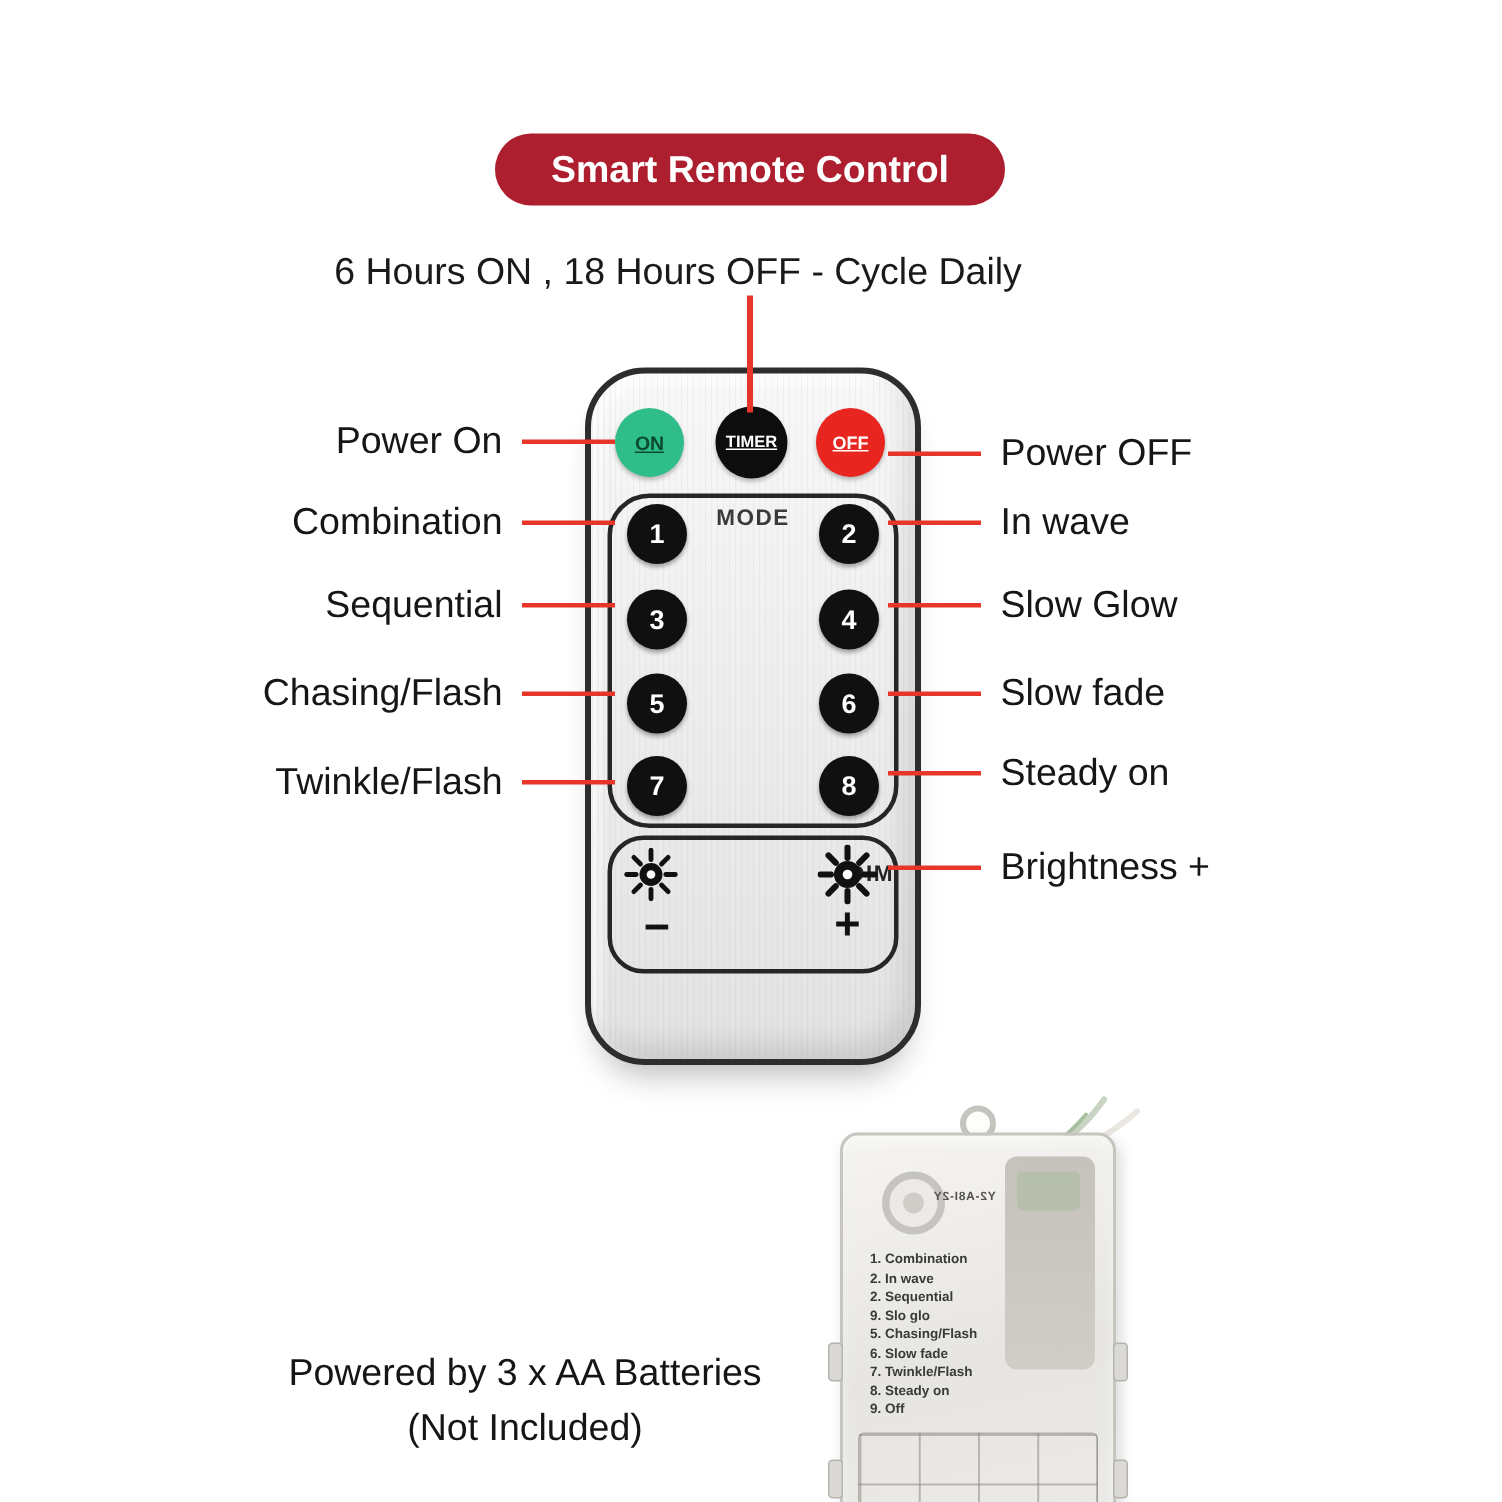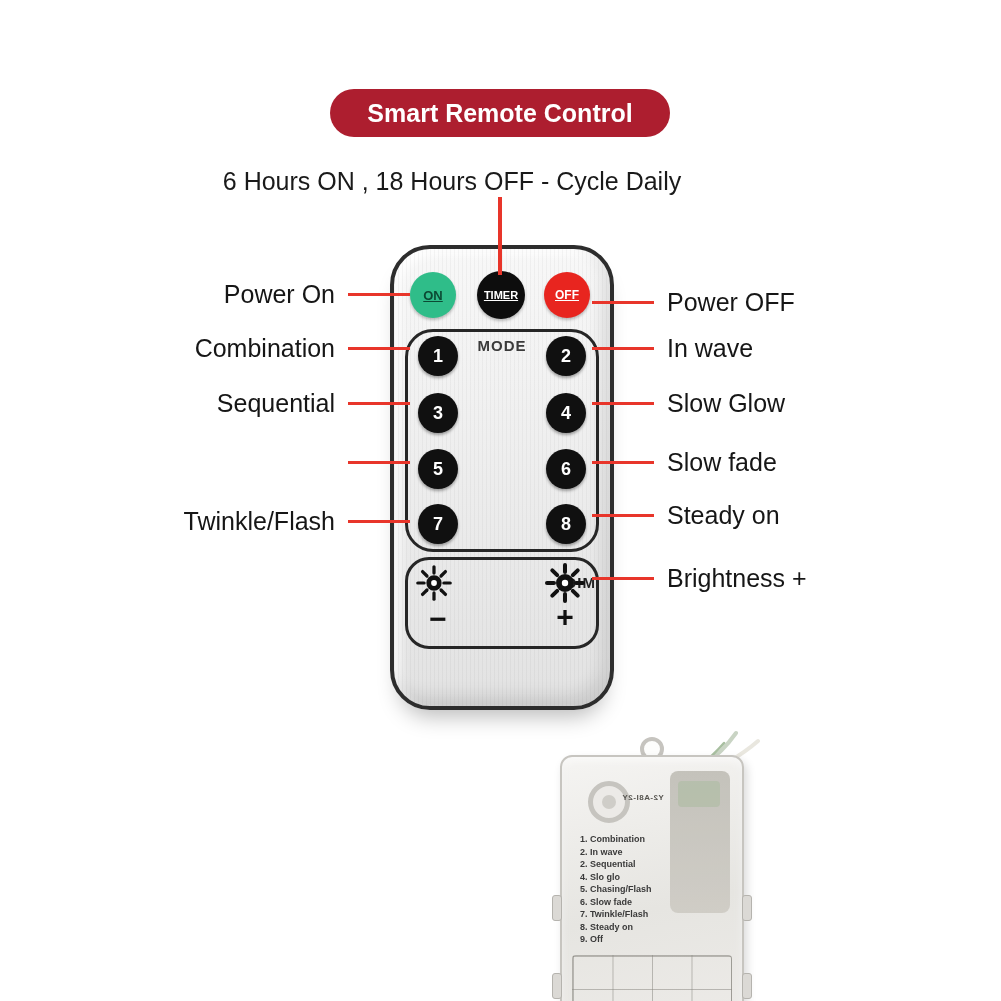--- a/index.html
+++ b/index.html
@@ -169,20 +169,21 @@
   </div>
   <div class="callout callout-left" style="top:286px">
     <span>Combination</span>
       <span class="line"></span>
   </div>
   <div class="callout callout-left" style="top:341px">
     <span>Sequential</span>
       <span class="line"></span>
   </div>
   <div class="callout callout-left" style="top:400px">
+    <span>Chasing/Flash</span>
       <span class="line"></span>
   </div>
   <div class="callout callout-left" style="top:459px">
     <span>Twinkle/Flash</span>
       <span class="line"></span>
   </div>
 
   <div class="callout callout-right" style="top:240px">
     <span class="line"></span>
       <span>Power OFF</span>
@@ -201,37 +202,41 @@
   </div>
   <div class="callout callout-right" style="top:453px">
     <span class="line"></span>
       <span>Steady on</span>
   </div>
   <div class="callout callout-right" style="top:516px">
     <span class="line"></span>
       <span>Brightness +</span>
   </div>
 
+  <div class="battery-caption">
+    <div>Powered by 3 x AA Batteries</div>
+    <div>(Not Included)</div>
+  </div>
 
   <div class="bbox">
     <svg class="bbox-wires" viewBox="0 0 104 76" fill="none">
       <path d="M10 70 C 30 32, 42 42, 66 8" stroke="#c9d4c4" stroke-width="4" stroke-linecap="round"></path>
       <path d="M22 72 C 42 38, 56 44, 88 16" stroke="#e9e7df" stroke-width="4" stroke-linecap="round"></path>
       <path d="M4 68 C 22 40, 30 46, 54 18" stroke="#a8bfa0" stroke-width="2.5" stroke-linecap="round"></path>
     </svg>
     <div class="bbox-hanger"></div>
     <div class="bbox-body">
       <div class="bbox-btn"></div>
       <div class="bbox-comp"></div>
       <div class="bbox-marking">Y2-A8I-2Y</div>
       <div class="bbox-modes">
         <div>1. Combination</div>
         <div>2. In wave</div>
         <div>2. Sequential</div>
-        <div>4. Slo glo</div>
+        <div>9. Slo glo</div>
         <div>5. Chasing/Flash</div>
         <div>6. Slow fade</div>
         <div>7. Twinkle/Flash</div>
         <div>8. Steady on</div>
         <div>9. Off</div>
       </div>
       <div class="bbox-grid"></div>
       <div class="bbox-foot"></div>
     </div>
     <div class="bbox-clip clip-l1"></div>

